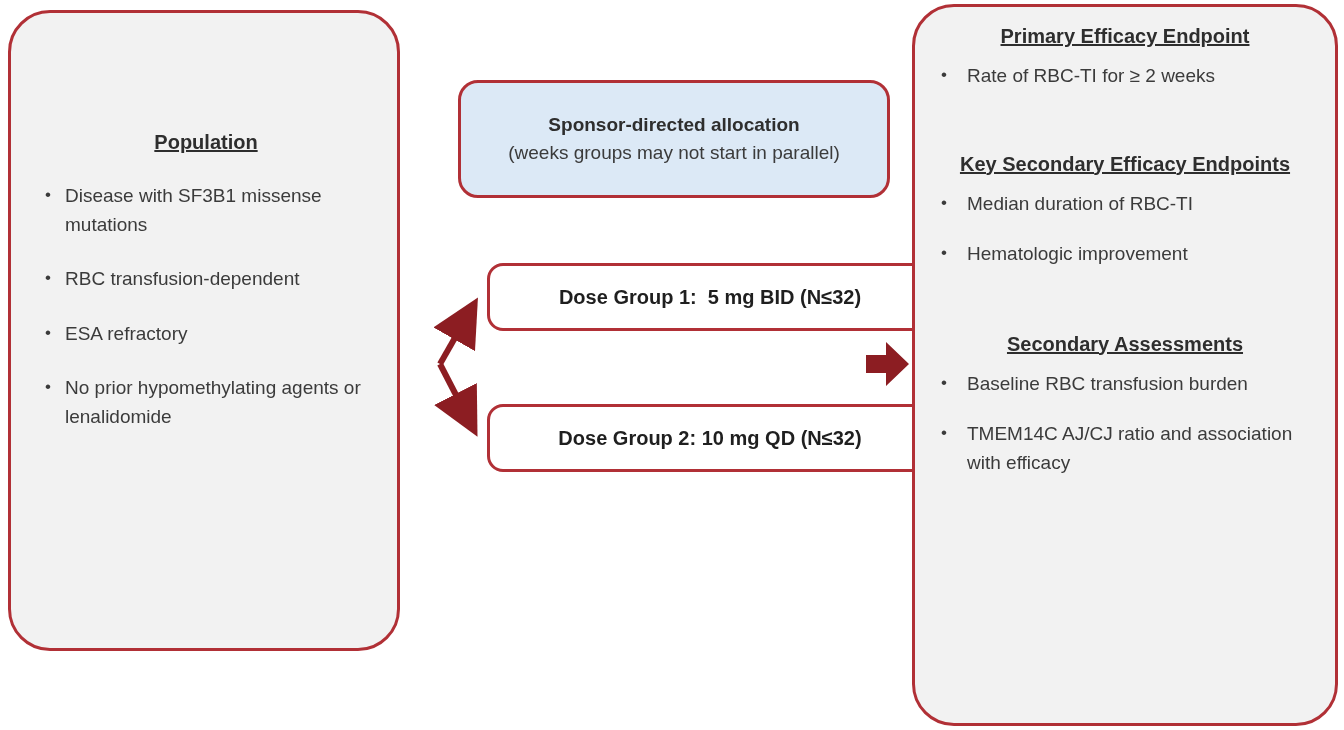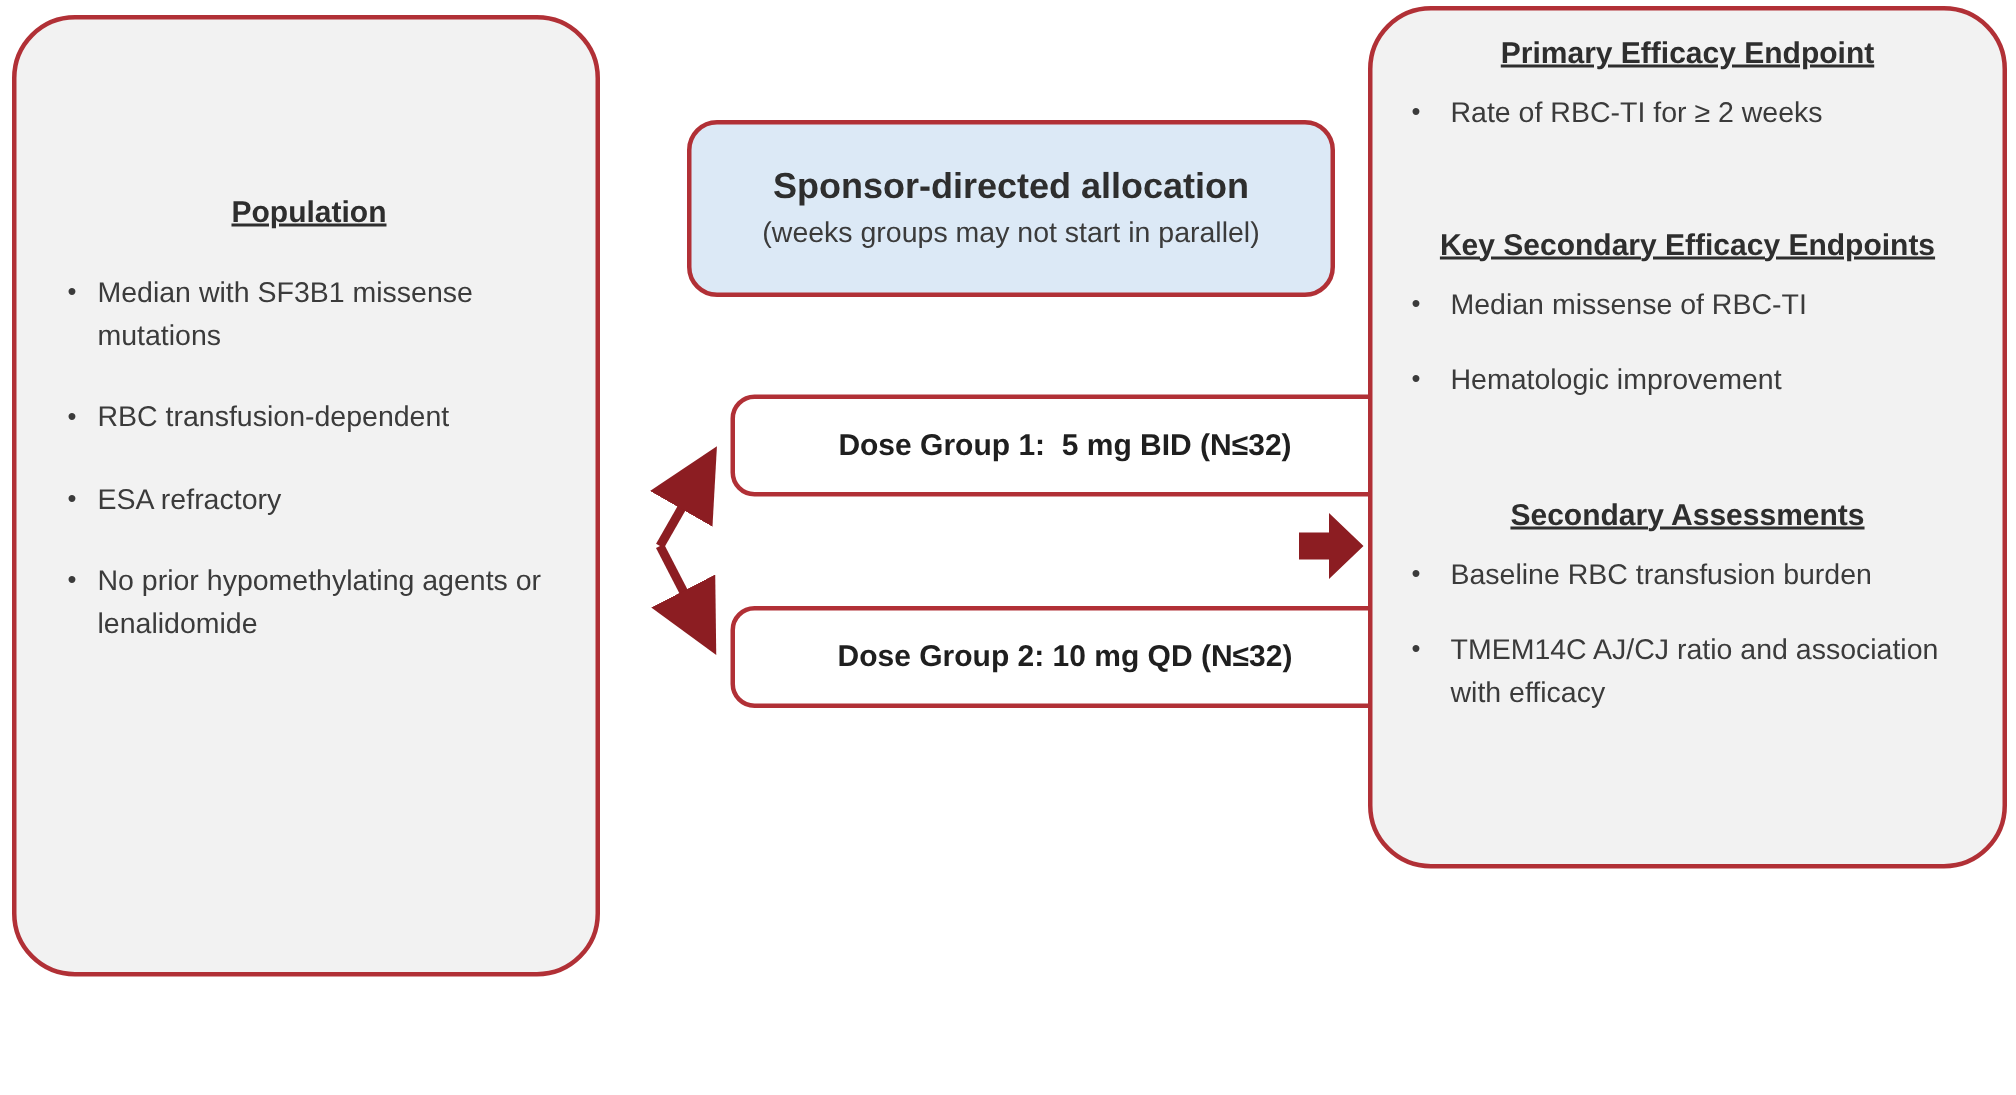--- a/index.html
+++ b/index.html
@@ -17,21 +17,21 @@
   }
 
   
   .big-box {
     position: absolute;
     background: #f2f2f2;
     border: 3px solid #b13036;
     border-radius: 42px;
   }
   .left-box  { left: 8px;  top: 10px; width: 392px;  height: 641px; padding: 118px 26px 20px 30px; }
-  .right-box { left: 912px; top: 4px; width: 426px;  height: 575px; padding: 18px 18px 14px 18px; }
+  .right-box { left: 912px; top: 4px; width: 426px;  height: 722px; padding: 18px 18px 14px 18px; }
 
   .section-title {
     font-weight: bold;
     text-decoration: underline;
     text-align: center;
     font-size: 20px;
     color: #2e2e2e;
     margin-bottom: 14px;
   }
 
@@ -70,21 +70,21 @@
     width: 432px; height: 118px;
     background: #dce9f6;
     border: 3px solid #b13036;
     border-radius: 20px;
     display: flex;
     flex-direction: column;
     justify-content: center;
     align-items: center;
     text-align: center;
   }
-  .alloc-title { font-weight: bold; font-size: 24px; color: #2e2e2e; margin-bottom: 6px; }
+  .alloc-title { font-weight: bold; font-size: 19px; color: #2e2e2e; margin-bottom: 6px; }
   .alloc-sub   { font-size: 19px; color: #3b3b3b; }
 
   
   .dose-box {
     position: absolute;
     left: 487px;
     width: 446px; height: 68px;
     background: #ffffff;
     border: 3px solid #b13036;
     border-radius: 16px;
@@ -108,21 +108,21 @@
   }
 </style>
 </head>
 <body>
 
 <div class="canvas">
 
   <div class="big-box left-box">
     <div class="section-title">Population</div>
     <ul class="bullets">
-      <li>Median with SF3B1 missense mutations</li>
+      <li>Disease with SF3B1 missense mutations</li>
       <li>RBC transfusion-dependent</li>
       <li>ESA refractory</li>
       <li>No prior hypomethylating agents or lenalidomide</li>
     </ul>
   </div>
 
   <div class="allocation-box">
     <div class="alloc-title">Sponsor-directed allocation</div>
     <div class="alloc-sub">(weeks groups may not start in parallel)</div>
   </div>
@@ -156,21 +156,21 @@
     <div class="endpoint-section sec-gap-1">
       <div class="section-title">Primary Efficacy Endpoint</div>
       <ul class="bullets">
         <li>Rate of RBC-TI for ≥ 2 weeks</li>
       </ul>
     </div>
 
     <div class="endpoint-section sec-gap-2">
       <div class="section-title">Key Secondary Efficacy Endpoints</div>
       <ul class="bullets">
-        <li>Median missense of RBC-TI</li>
+        <li>Median duration of RBC-TI</li>
         <li>Hematologic improvement</li>
       </ul>
     </div>
 
     <div class="endpoint-section sec-gap-3">
       <div class="section-title">Secondary Assessments</div>
       <ul class="bullets">
         <li>Baseline RBC transfusion burden</li>
         <li>TMEM14C AJ/CJ ratio and association with efficacy</li>
       </ul>

